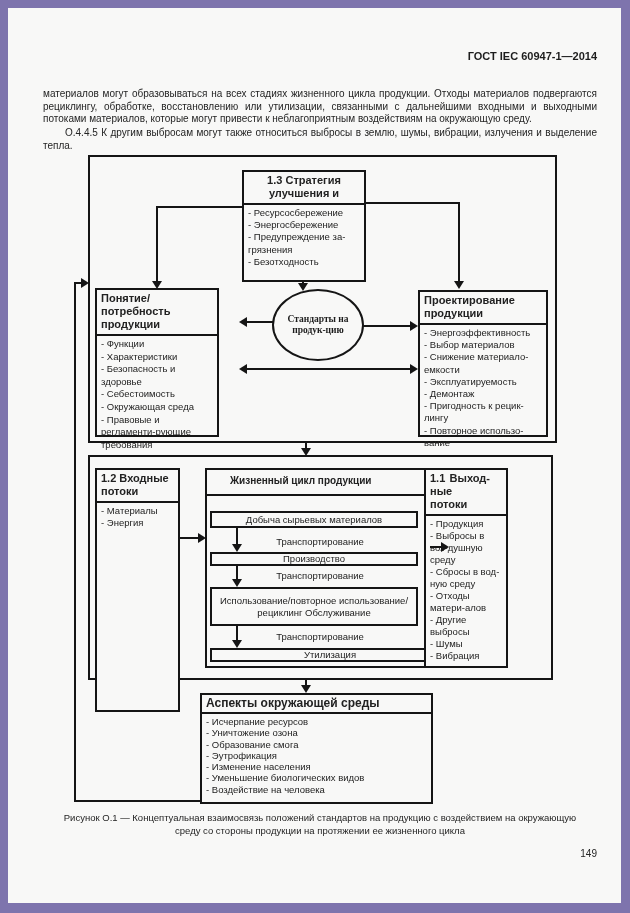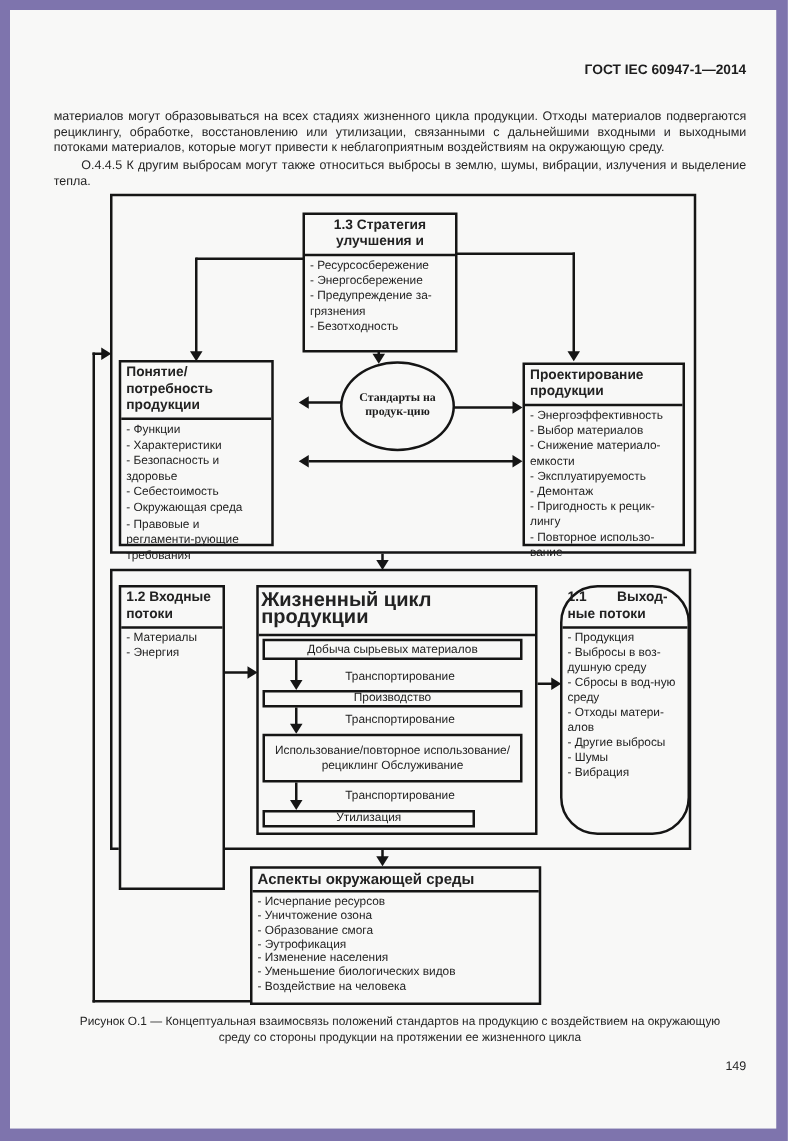--- a/index.html
+++ b/index.html
@@ -116,44 +116,44 @@
 
     <div class="bx" style="left:95px;top:468px;width:85px;height:244px;">
       <div class="ttl">1.2 Входные потоки</div>
       <div class="items">
         <div>- Материалы</div>
         <div>- Энергия</div>
       </div>
     </div>
 
     <div class="bx" style="left:205px;top:468px;width:225px;height:200px;">
-      <div class="ttl" style="font-size:16px;padding:4px 6px 7px 2px;">Жизненный цикл продукции</div>
+      <div class="ttl" style="font-size:10px;padding:4px 6px 7px 23px;">Жизненный цикл продукции</div>
     </div>
 
     <div class="sub" style="left:210px;top:511px;width:208px;height:17px;">Добыча сырьевых материалов</div>
 
     <div class="v" style="left:236px;top:528px;height:17px;"></div>
     <div class="ad" style="left:232px;top:544px;"></div>
     <div class="lbl" style="left:245px;top:536px;width:150px;">Транспортирование</div>
 
     <div class="sub" style="left:210px;top:552px;width:208px;height:14px;">Производство</div>
 
     <div class="v" style="left:236px;top:566px;height:14px;"></div>
     <div class="ad" style="left:232px;top:579px;"></div>
     <div class="lbl" style="left:245px;top:570px;width:150px;">Транспортирование</div>
 
     <div class="sub" style="left:210px;top:587px;width:208px;height:39px;padding:1px 4px;">Использование/повторное использование/рециклинг Обслуживание</div>
 
     <div class="v" style="left:236px;top:626px;height:15px;"></div>
     <div class="ad" style="left:232px;top:640px;"></div>
     <div class="lbl" style="left:245px;top:631px;width:150px;">Транспортирование</div>
 
-    <div class="sub" style="left:210px;top:648px;width:170px;height:14px;">Утилизация</div>
+    <div class="sub" style="left:210px;top:648px;width:240px;height:14px;">Утилизация</div>
 
-    <div class="bx" style="left:448px;top:468px;width:104px;height:200px;border-radius:30px;">
+    <div class="bx" style="left:424px;top:468px;width:84px;height:200px;">
       <div class="ttl ttl-j">1.1 Выход-ные потоки</div>
       <div class="items" style="line-height:12px;">
         <div>- Продукция</div>
         <div>- Выбросы в воз-душную среду</div>
         <div>- Сбросы в вод-ную среду</div>
         <div>- Отходы матери-алов</div>
         <div>- Другие выбросы</div>
         <div>- Шумы</div>
         <div>- Вибрация</div>
       </div>

